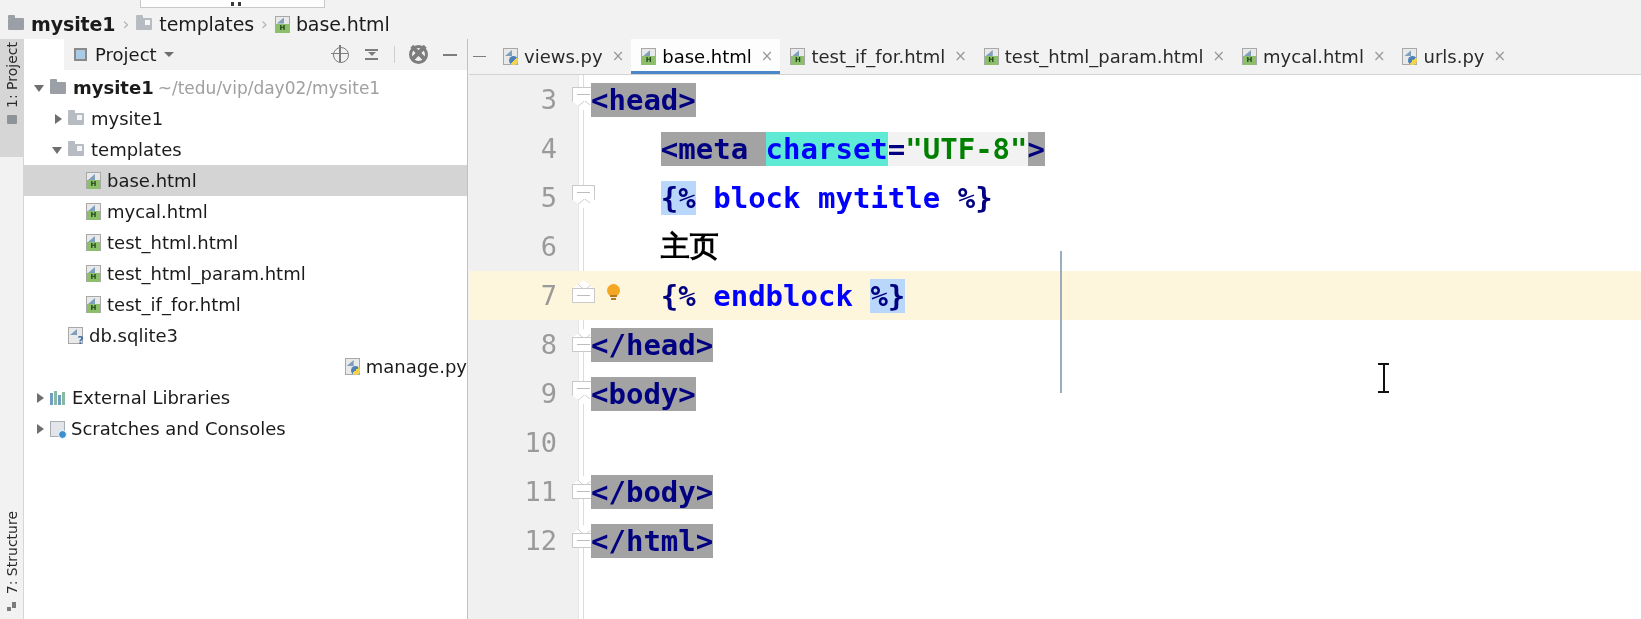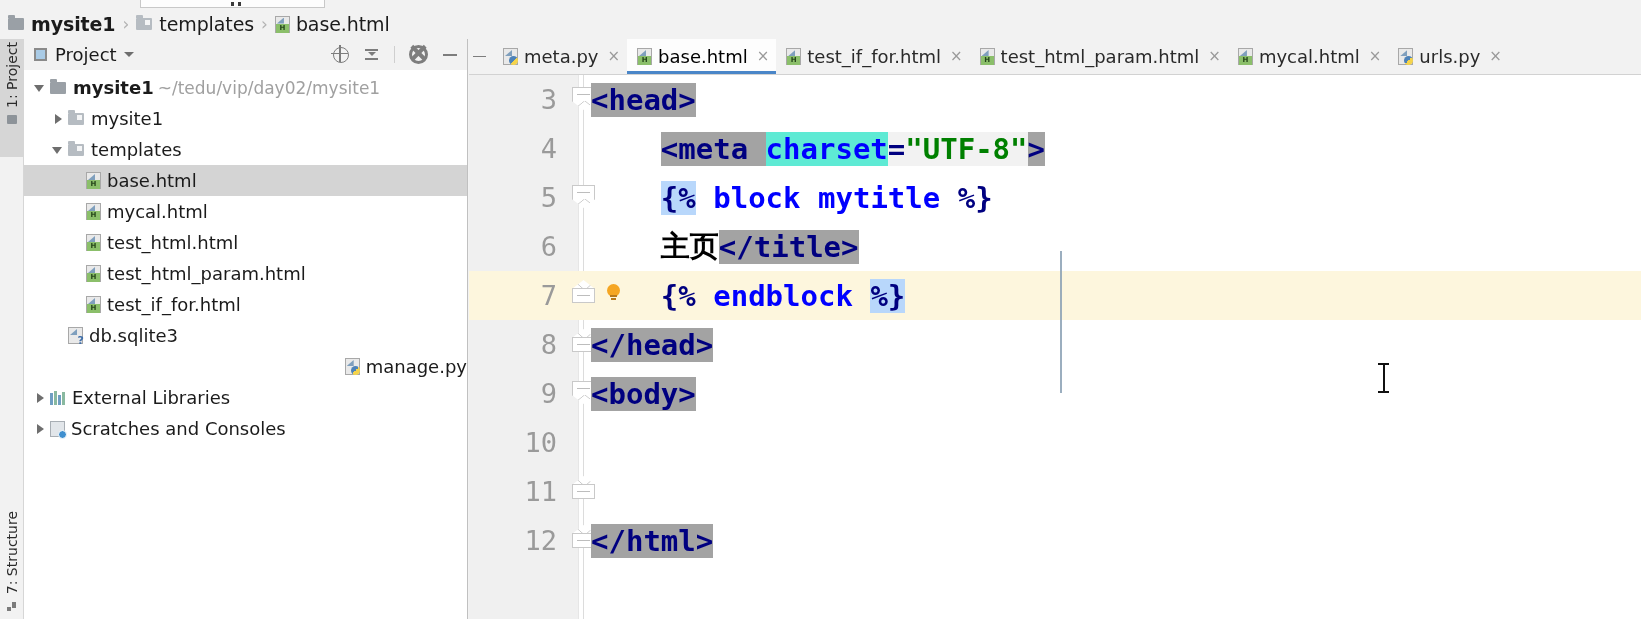--- a/index.html
+++ b/index.html
@@ -250,20 +250,21 @@
     border-right: 1px solid #c0c0c0;
     box-sizing: border-box;
   }
   .panel-header {
     position: relative;
     height: 31px;
     background: #f2f2f2;
     display: flex; align-items: center;
     padding: 0 6px 0 10px;
     box-sizing: border-box;
+    margin-left: 40px;
   }
   .panel-title-ico {
     width: 13px; height: 13px;
     border: 2px solid #8a8a8a;
     background: #a9cbe6;
     box-sizing: border-box;
     margin-right: 8px;
   }
   .panel-title {
     font-size: 18px; color: #1b1b1b;
@@ -690,21 +691,21 @@
       </div>
   </div>
 
   <div class="editor">
     <div class="tabbar" id="tabbar">
       <div class="tabbar-lead">
           <span class="dash"></span>
         </div>
     <div class="etab">
           <span class="ic-py"></span>
-          <span class="etab-label">meta.py</span>
+          <span class="etab-label">views.py</span>
           <span class="etab-close">×</span>
         </div>
         <div class="etab active">
           <span class="ic-html"></span>
           <span class="etab-label">base.html</span>
           <span class="etab-close">×</span>
         </div>
         <div class="etab">
           <span class="ic-html"></span>
           <span class="etab-label">test_if_for.html</span>
@@ -747,21 +748,21 @@
           <div class="crow">
             <span class="lineno">5</span>
             <span class="fold-marker start" style="top:12px">
               <span class="box"></span>
               <span class="tip"></span>
             </span>
             <span class="code-text"><span class="tk plain">    </span><span class="tk hl">{%</span><span class="tk plain"> </span><span class="tk djkw">block</span><span class="tk plain"> </span><span class="tk djkw">mytitle</span><span class="tk dj"> %}</span></span>
           </div>
           <div class="crow">
             <span class="lineno">6</span>
-            <span class="code-text"><span class="tk plain">    </span><span class="tk plain">主页</span><span class="tk tag">&lt;/title&gt;</span></span>
+            <span class="code-text"><span class="tk plain">    </span><span class="tk plain">主页</span></span>
           </div>
           <div class="crow current">
             <span class="lineno">7</span>
             <span class="fold-marker end" style="top:17px">
               <span class="tip"></span>
               <span class="box"></span>
             </span>
             <span class="bulb">
               <span class="glass"></span>
               <span class="base"></span>
@@ -788,20 +789,21 @@
           <div class="crow">
             <span class="lineno">10</span>
             <span class="code-text"></span>
           </div>
           <div class="crow">
             <span class="lineno">11</span>
             <span class="fold-marker end" style="top:17px">
               <span class="tip"></span>
               <span class="box"></span>
             </span>
+            <span class="code-text"><span class="tk tag">&lt;/body&gt;</span></span>
           </div>
           <div class="crow">
             <span class="lineno">12</span>
             <span class="fold-marker end" style="top:17px">
               <span class="tip"></span>
               <span class="box"></span>
             </span>
             <span class="code-text"><span class="tk tag">&lt;/html&gt;</span></span>
           </div>
         </div>

